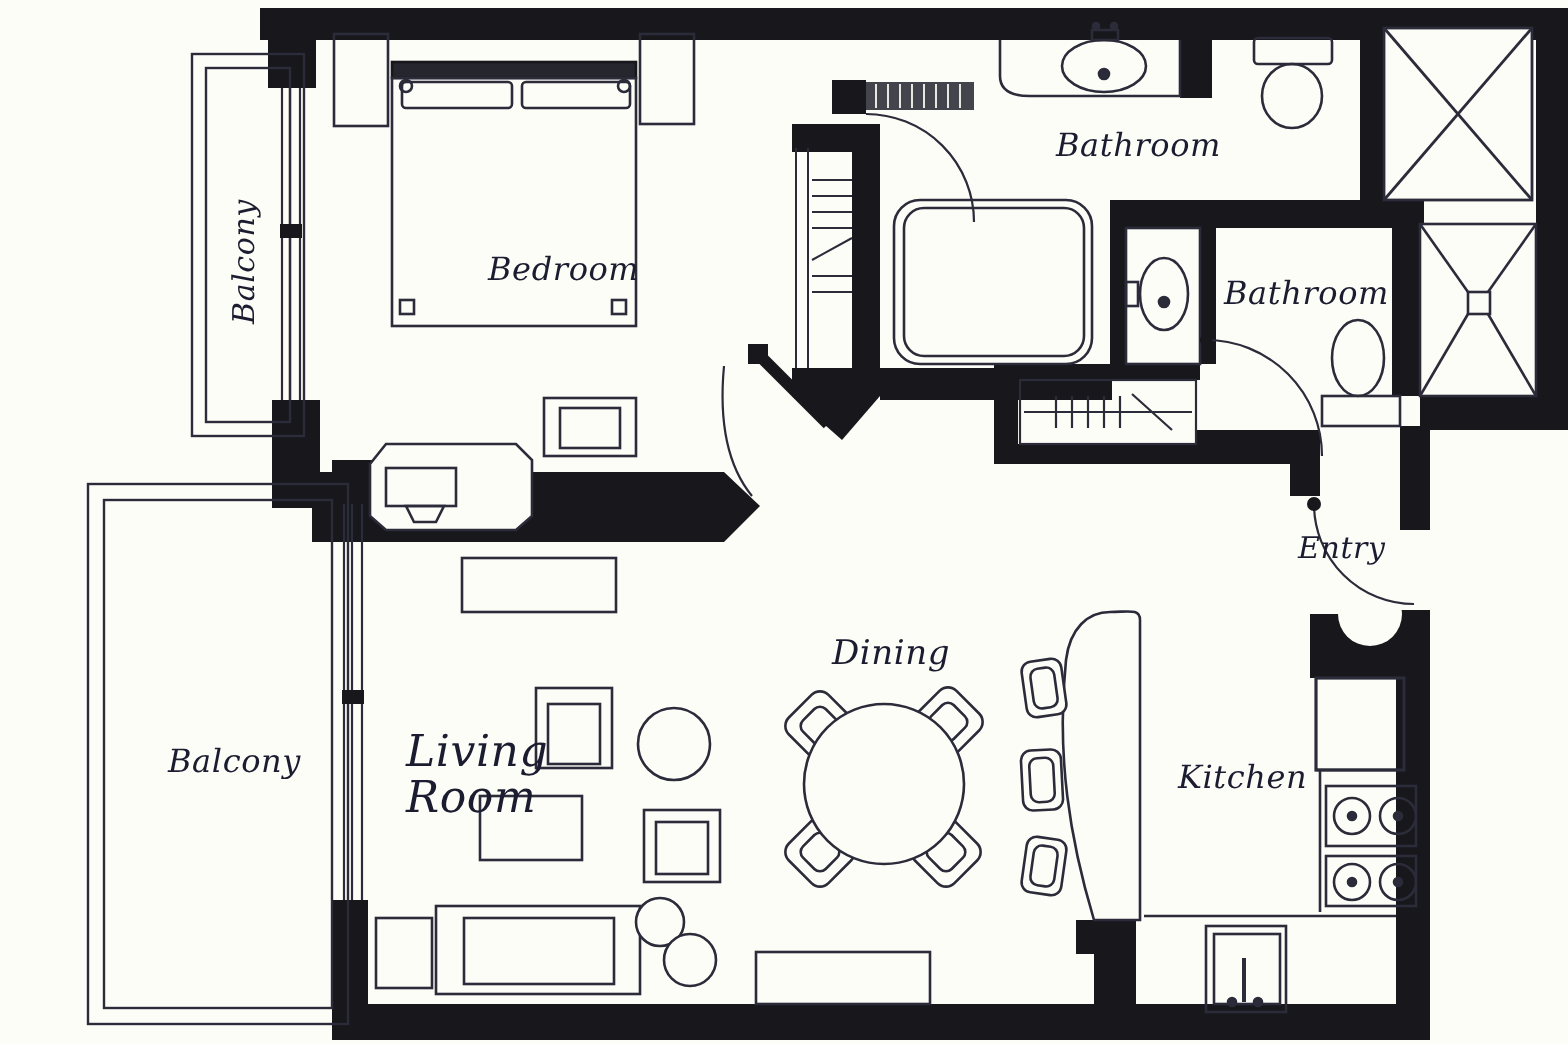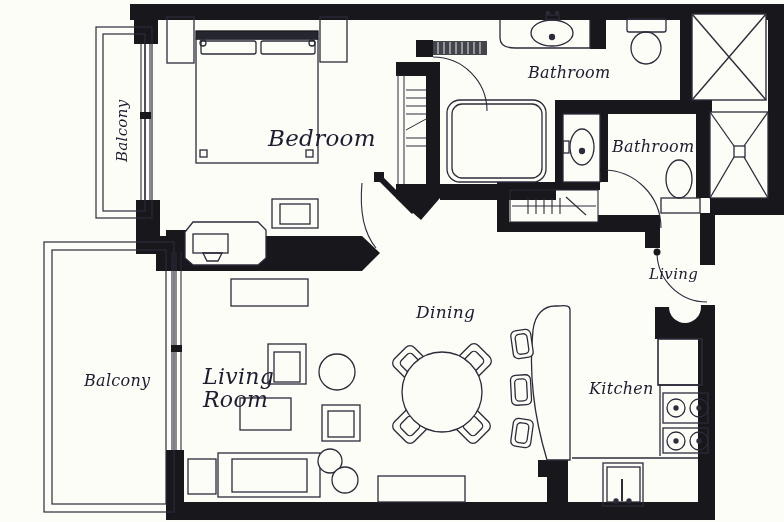--- a/index.html
+++ b/index.html
@@ -262,21 +262,21 @@
       <rect x="603" y="463" width="40" height="43"></rect>
       <rect x="607" y="467" width="33" height="35"></rect>
       <line x1="622" y1="501" x2="622" y2="479" stroke-width="2"></line>
       <circle cx="616" cy="501" r="2" fill="#2b2b3a"></circle>
           <circle cx="629" cy="501" r="2" fill="#2b2b3a"></circle>
     </g>
   </g>
 </svg>
 
   <div class="room-label vertical" style="left:92px;top:123px;width:60px;font-size:15px;">Balcony</div>
-  <div class="room-label" style="left:268px;top:125px;font-size:23px;">Bedroom</div>
+  <div class="room-label" style="left:244px;top:125px;font-size:16px;">Bedroom</div>
   <div class="room-label" style="left:528px;top:63px;font-size:16px;">Bathroom</div>
   <div class="room-label" style="left:612px;top:137px;font-size:16px;">Bathroom</div>
-  <div class="room-label" style="left:649px;top:265px;font-size:15px;">Living</div>
+  <div class="room-label" style="left:649px;top:265px;font-size:15px;">Entry</div>
   <div class="room-label" style="left:84px;top:371px;font-size:16px;">Balcony</div>
   <div class="room-label wrap" style="left:203px;top:365px;width:70px;font-size:22px;line-height:23px;">Living Room</div>
-  <div class="room-label" style="left:416px;top:302px;font-size:17px;">Dining</div>
+  <div class="room-label" style="left:416px;top:317px;font-size:17px;">Dining</div>
   <div class="room-label" style="left:589px;top:379px;font-size:16px;font-style:italic;">Kitchen</div>
 </div>
 
 </body></html>

